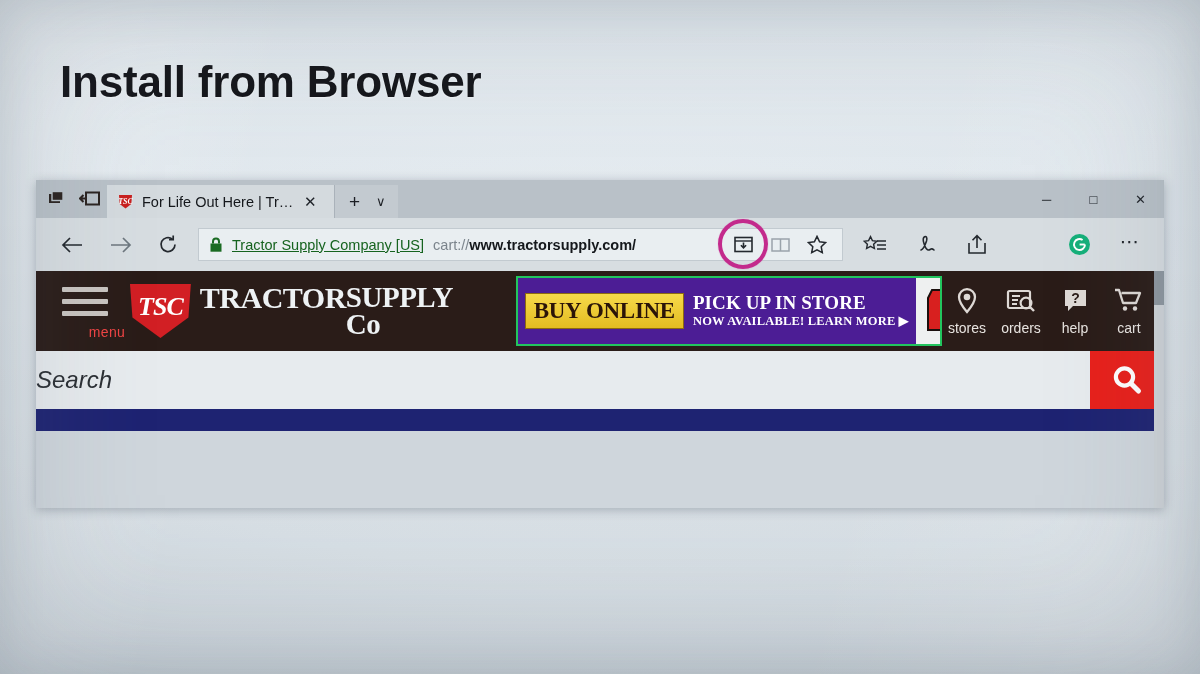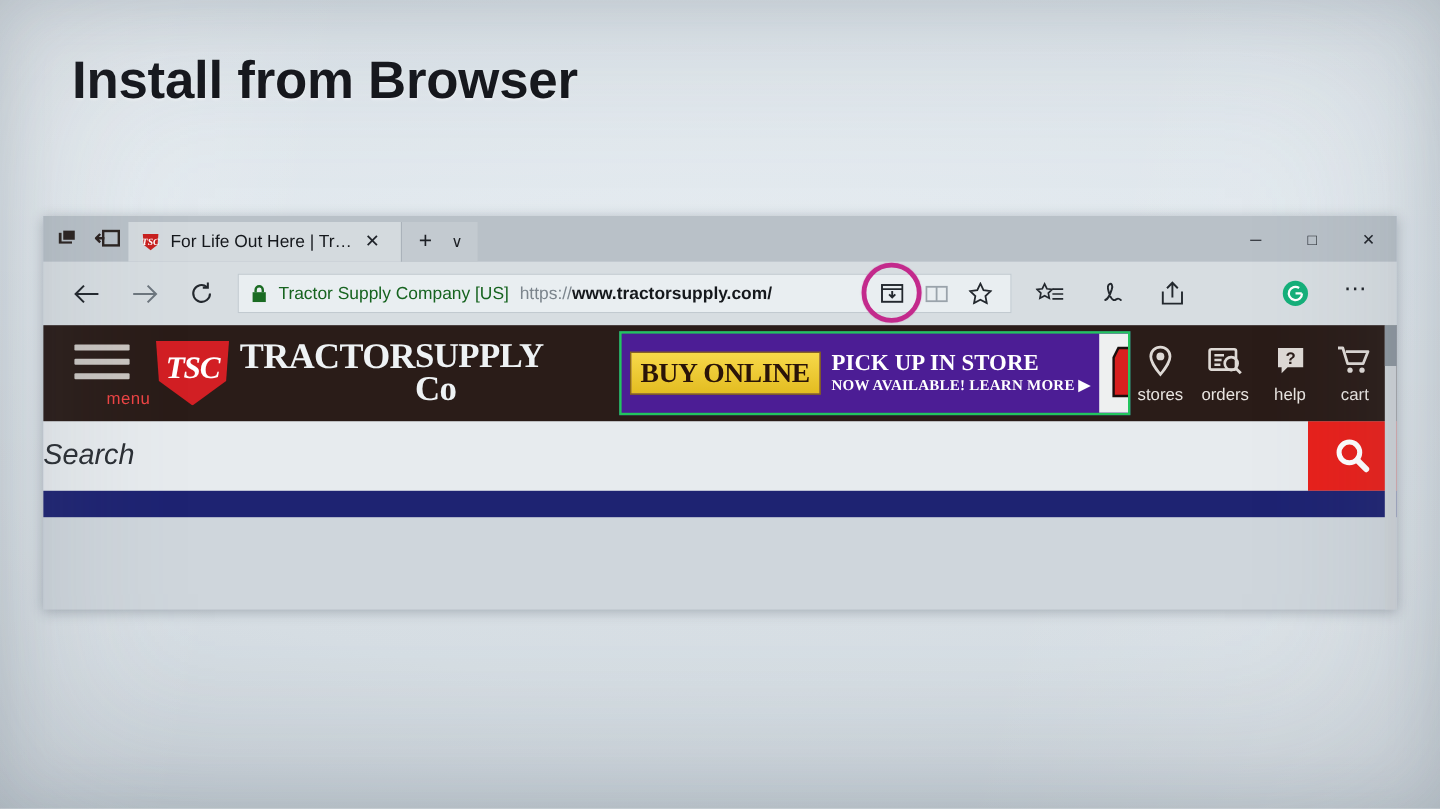--- a/index.html
+++ b/index.html
@@ -13,21 +13,21 @@
   .screen-sheen{position:absolute;inset:0;pointer-events:none;
     background:
       linear-gradient(103deg, rgba(255,255,255,.30) 0%, rgba(255,255,255,0) 22%, rgba(255,255,255,0) 70%, rgba(255,255,255,.20) 100%),
       linear-gradient(180deg, rgba(255,255,255,.18) 0%, rgba(0,0,0,0) 30%, rgba(0,0,0,.045) 100%);
   }
   .vignette{position:absolute;inset:0;pointer-events:none;
     box-shadow:inset 0 0 150px rgba(90,105,120,.28), inset 0 0 46px rgba(90,105,120,.16);}
 
   
   .slide-title{
-    position:absolute;left:60px;top:43px;
+    position:absolute;left:60px;top:57px;
     font-size:44px;font-weight:700;color:#14151a;letter-spacing:-.2px;
     text-shadow:0 1px 2px rgba(255,255,255,.5);
   }
 
   
   .browser{
     position:absolute;left:36px;top:180px;width:1128px;height:328px;
     background:#cfd6dc;overflow:hidden;
     box-shadow:0 2px 10px rgba(60,70,85,.33);
   }
@@ -53,21 +53,21 @@
     font-size:13px;color:#20242a;}
 
   
   .addrrow{height:53px;background:#d7dde1;display:flex;align-items:center;padding:0 10px 0 12px;gap:0;}
   .navbtn{width:48px;height:44px;display:flex;align-items:center;justify-content:center;}
   .urlbox{
     flex:1;height:31px;background:#e9eef1;border:1px solid #c2cad0;
     display:flex;align-items:center;padding:0 6px 0 10px;margin:0 8px 0 6px;position:relative;
   }
   .lock{margin-right:9px;display:flex;}
-  .site{font-size:14.5px;color:#16631f;white-space:nowrap;}
+  .site{font-size:14.5px;color:#16631f;white-space:nowrap;text-decoration:underline;}
   .scheme{font-size:14.5px;color:#7b848c;margin-left:9px;}
   .host{font-size:14.5px;color:#15181c;font-weight:700;}
   .urlicons{margin-left:auto;display:flex;align-items:center;gap:3px;padding-right:2px;}
   .uico{width:34px;height:29px;display:flex;align-items:center;justify-content:center;position:relative;}
   .install-ring{
     position:absolute;left:-8px;top:-11px;width:50px;height:50px;border-radius:50%;
     border:4px solid #c32a8c;box-sizing:border-box;
     box-shadow:0 0 1px rgba(195,42,140,.6);
   }
   .rtools{display:flex;align-items:center;gap:3px;}
@@ -196,21 +196,21 @@
     </span>
 
     <div class="urlbox">
       <span class="lock">
         <svg width="14" height="16" viewBox="0 0 14 16">
           <rect x="1.5" y="6.5" width="11" height="8.2" fill="#1a6b23"></rect>
           <path d="M4 6.5V4.6a3 3 0 0 1 6 0v1.9" fill="none" stroke="#1a6b23" stroke-width="2"></path>
         </svg>
       </span>
       <span class="site">Tractor Supply Company [US]</span>
-      <span class="scheme">https://</span>
+      <span class="scheme">cart://</span>
       <span class="host">www.tractorsupply.com/</span>
 
       <span class="urlicons">
         <span class="uico">
           <span class="install-ring"></span>
           <svg width="19" height="18" viewBox="0 0 19 18">
             <rect x="1" y="1.5" width="17" height="14" fill="none" stroke="#23282e" stroke-width="1.6"></rect>
             <path d="M1 5h17" stroke="#23282e" stroke-width="1.4"></path>
             <path d="M9.5 6.4v5.4M6.9 9.3l2.6 2.6 2.6-2.6" fill="none" stroke="#23282e" stroke-width="1.6"></path>
           </svg>

